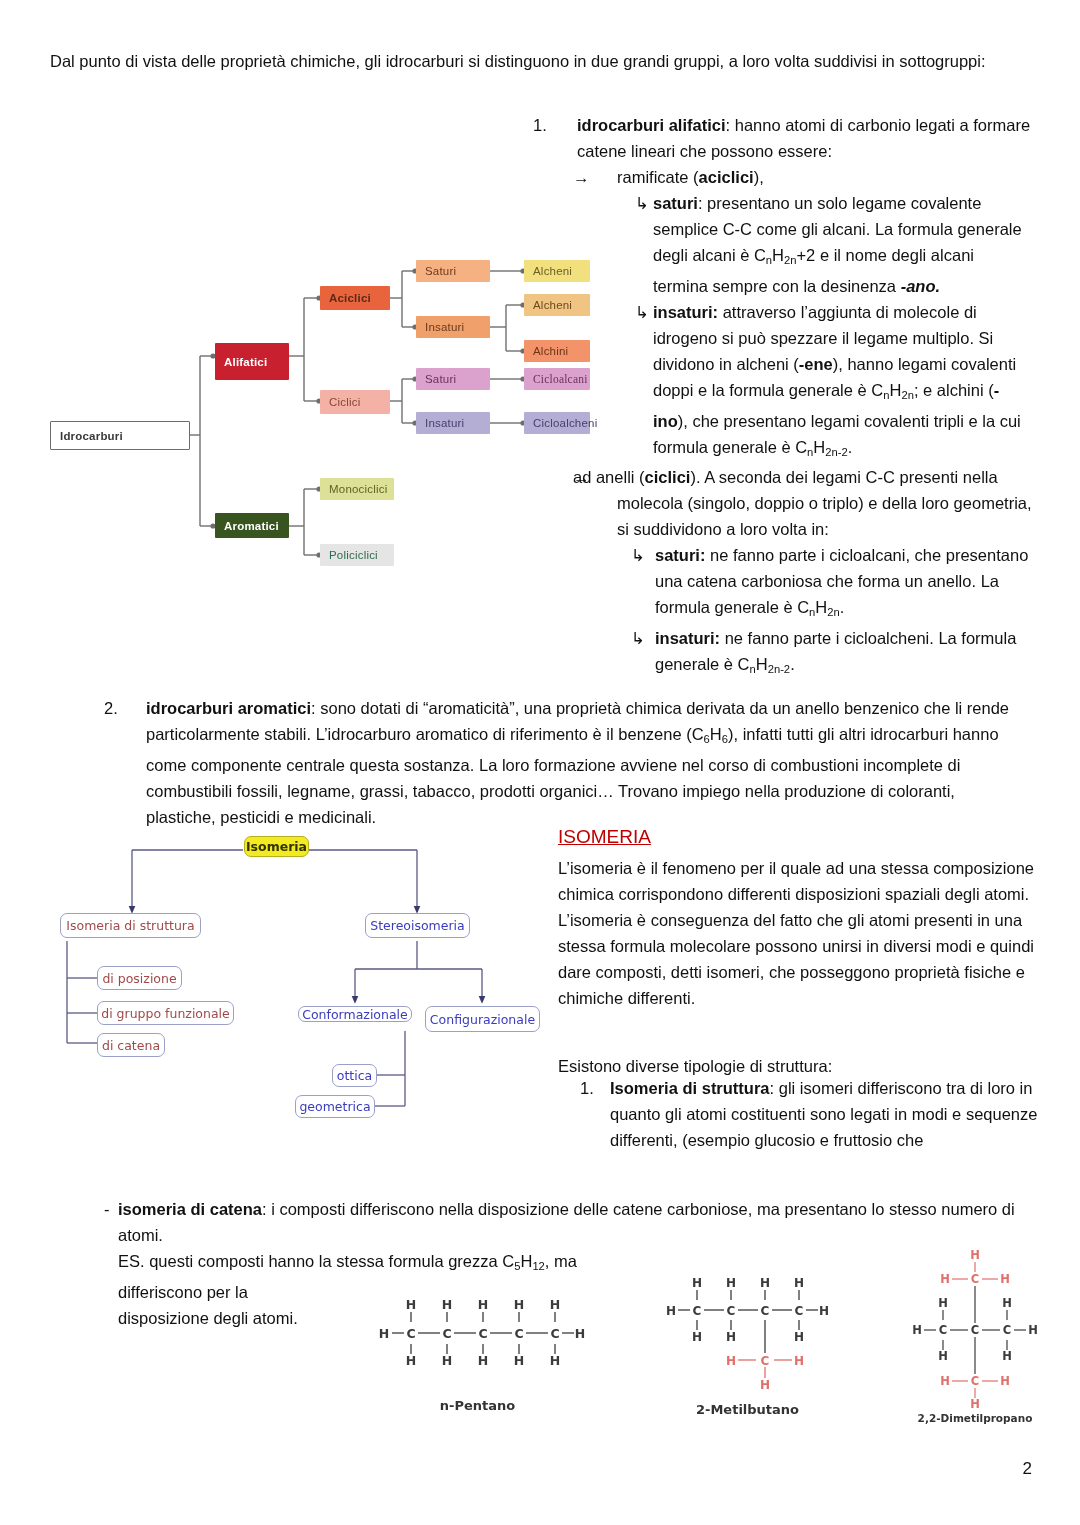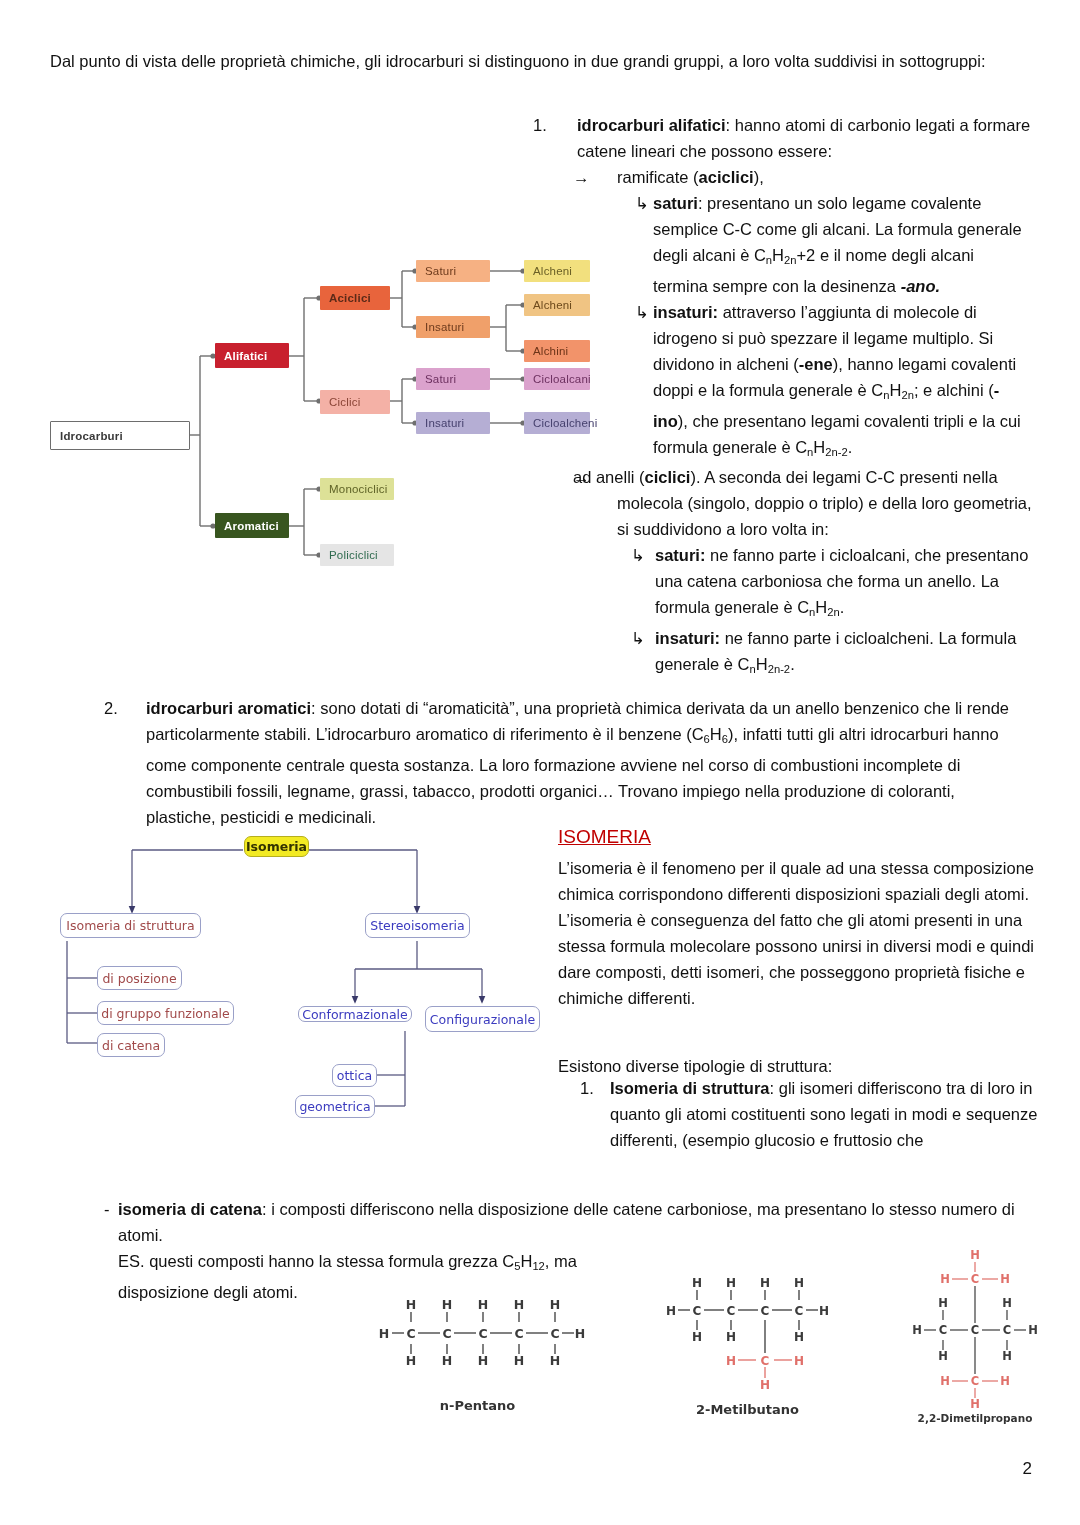--- a/index.html
+++ b/index.html
@@ -234,21 +234,21 @@
         <circle cx="473" cy="180" r="2.6"></circle>
         <circle cx="269" cy="246" r="2.6"></circle>
         <circle cx="269" cy="312" r="2.6"></circle>
       </g>
     </svg>
 
     <div class="node node-root" style="left:0px; top:178px; width:140px; height:29px;">
       <span>Idrocarburi</span>
     </div>
 
-    <div class="node node-white-on-color" style="left:165px; top:100px; width:74px; height:25px; background:#c8202e;">
+    <div class="node node-white-on-color" style="left:165px; top:100px; width:74px; height:37px; background:#c8202e;">
       <span>Alifatici</span>
     </div>
 
     <div class="node node-white-on-color" style="left:165px; top:270px; width:74px; height:25px; background:#38551f;">
       <span>Aromatici</span>
     </div>
 
     <div class="node" style="left:270px; top:43px; width:70px; height:24px; background:#e8643c; color:#5c2a18; font-weight:600;">
       <span>Aciclici</span>
     </div>
@@ -278,21 +278,21 @@
     </div>
 
     <div class="node" style="left:366px; top:125px; width:74px; height:22px; background:#dba2cd; color:#6d3060;">
       <span>Saturi</span>
     </div>
 
     <div class="node" style="left:366px; top:169px; width:74px; height:22px; background:#b5aed4; color:#46416e;">
       <span>Insaturi</span>
     </div>
 
-    <div class="node" style="left:474px; top:125px; width:66px; height:22px; background:#dba2cd; color:#6d3060;">
+    <div class="node" style="left:474px; top:125px; width:66px; height:22px; background:#dba2cd; color:#6d3060;font-family:Liberation Serif, serif;">
       <span>Cicloalcani</span>
     </div>
 
     <div class="node" style="left:474px; top:169px; width:66px; height:22px; background:#b5aed4; color:#46416e;">
       <span>Cicloalcheni</span>
     </div>
 
     <div class="node" style="left:270px; top:235px; width:74px; height:22px; background:#dde197; color:#5e6226;">
       <span>Monociclici</span>
     </div>
@@ -432,20 +432,21 @@
   </div>
 
 
   <div class="para" id="catena-block">
     <div class="li-row">
       <span class="li-marker" style="width:14px;">-</span>
       <span class="li-body"><b class="b">isomeria di catena</b><span>: i composti differiscono nella disposizione delle catene carboniose, ma presentano lo stesso numero di atomi.</span></span>
     </div>
     <div style="padding-left:14px;">
       <div><span>ES. questi composti hanno la stessa formula grezza C</span><sub>5</sub><span>H</span><sub>12</sub><span>, ma</span></div>
+      <div>differiscono per la</div>
       <div>disposizione degli atomi.</div>
     </div>
   </div>
 
   <div class="mol" style="left:370px; top:1288px; width:215px; height:90px;">
     <svg width="215" height="90" viewBox="0 0 215 90">
       <g stroke="#3b3b3b" stroke-width="1.3" fill="none">
         <path d="M22 45 H 34"></path>
         <path d="M48 45 H 70"></path>
           <path d="M84 45 H 106"></path>

